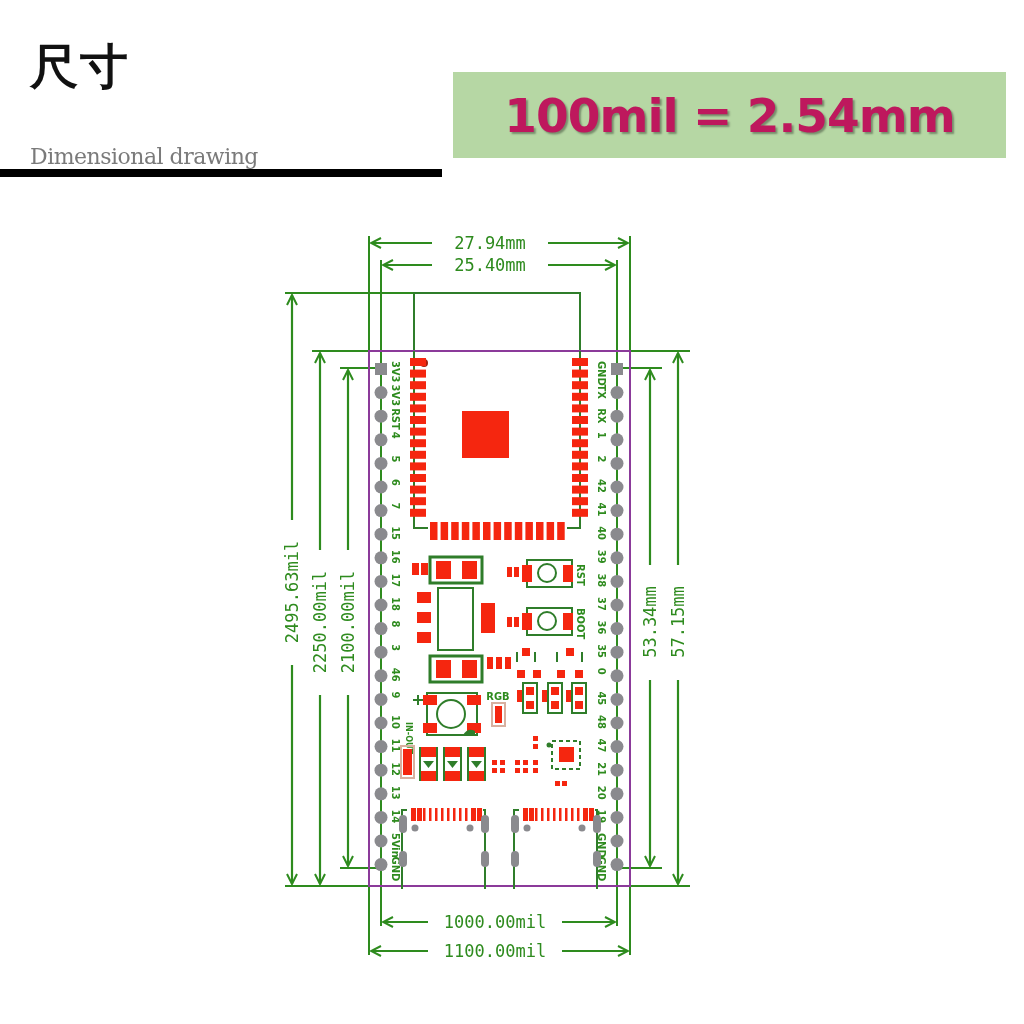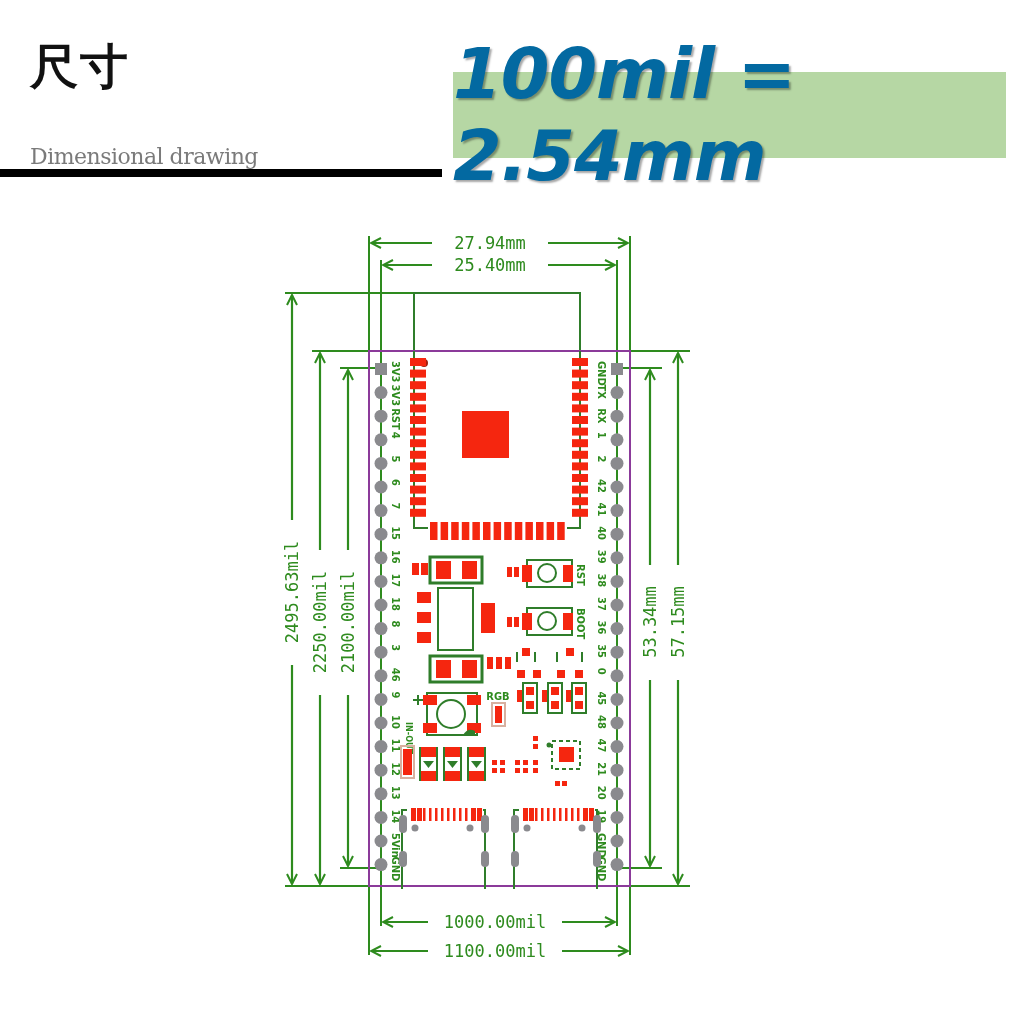--- a/index.html
+++ b/index.html
@@ -1,21 +1,21 @@
 <!DOCTYPE html>
 <html><head>
 <meta charset="utf-8">
 <style>
   html,body{margin:0;padding:0;background:#ffffff;}
   body{width:1024px;height:1024px;position:relative;overflow:hidden;font-family:"DejaVu Sans",sans-serif;}
   .title-cn{position:absolute;left:30px;top:42px;font-size:48px;font-weight:bold;color:#111;letter-spacing:2px;line-height:1;font-family:"DejaVu Sans",sans-serif;}
   .title-en{position:absolute;left:30px;top:144px;font-size:22px;color:#7a7a7a;font-family:"DejaVu Serif",serif;letter-spacing:-0.5px;}
   .title-rule{position:absolute;left:0;top:169px;width:442px;height:8px;background:#000;}
   .scale-box{position:absolute;left:453px;top:72px;width:553px;height:86px;background:#b6d7a4;display:flex;align-items:center;justify-content:center;}
-  .scale-text{font-size:70px;font-weight:bold;color:#0369a1;font-family:"DejaVu Sans",sans-serif;letter-spacing:-1px;text-shadow:2px 2px 2px rgba(0,0,0,0.35);font-style:italic;}
+  .scale-text{font-size:47px;font-weight:bold;color:#be185d;font-family:"DejaVu Sans",sans-serif;letter-spacing:-1px;text-shadow:2px 2px 2px rgba(0,0,0,0.35);}
   svg.drawing{position:absolute;left:0;top:0;}
 </style>
 </head>
 <body>
 
 <div class="title-cn">尺寸</div>
 <div class="title-en">Dimensional drawing</div>
 <div class="title-rule"></div>
 <div class="scale-box">
   <span class="scale-text">100mil = 2.54mm</span>

